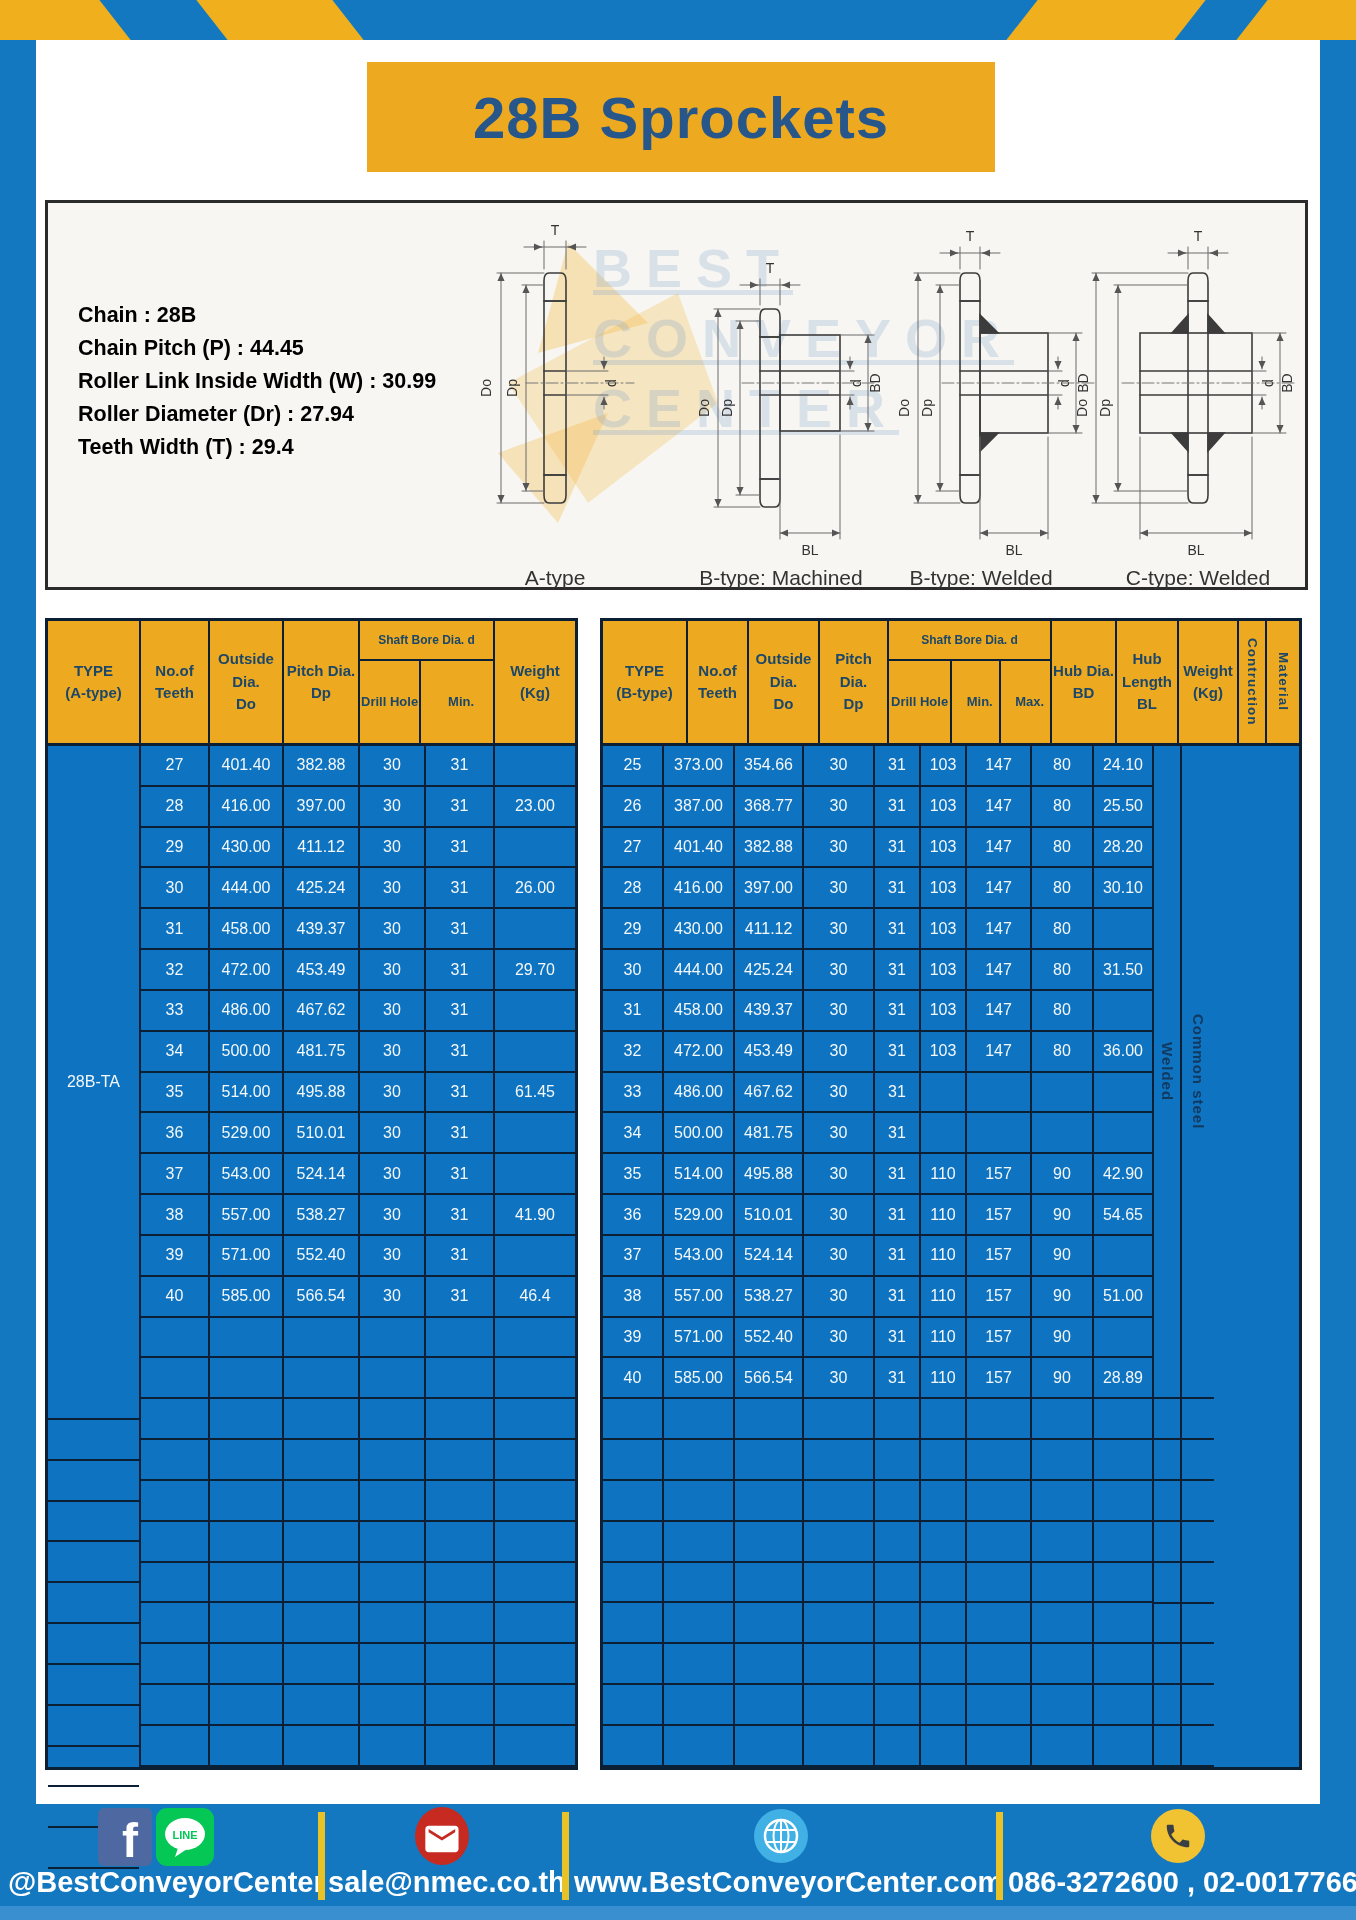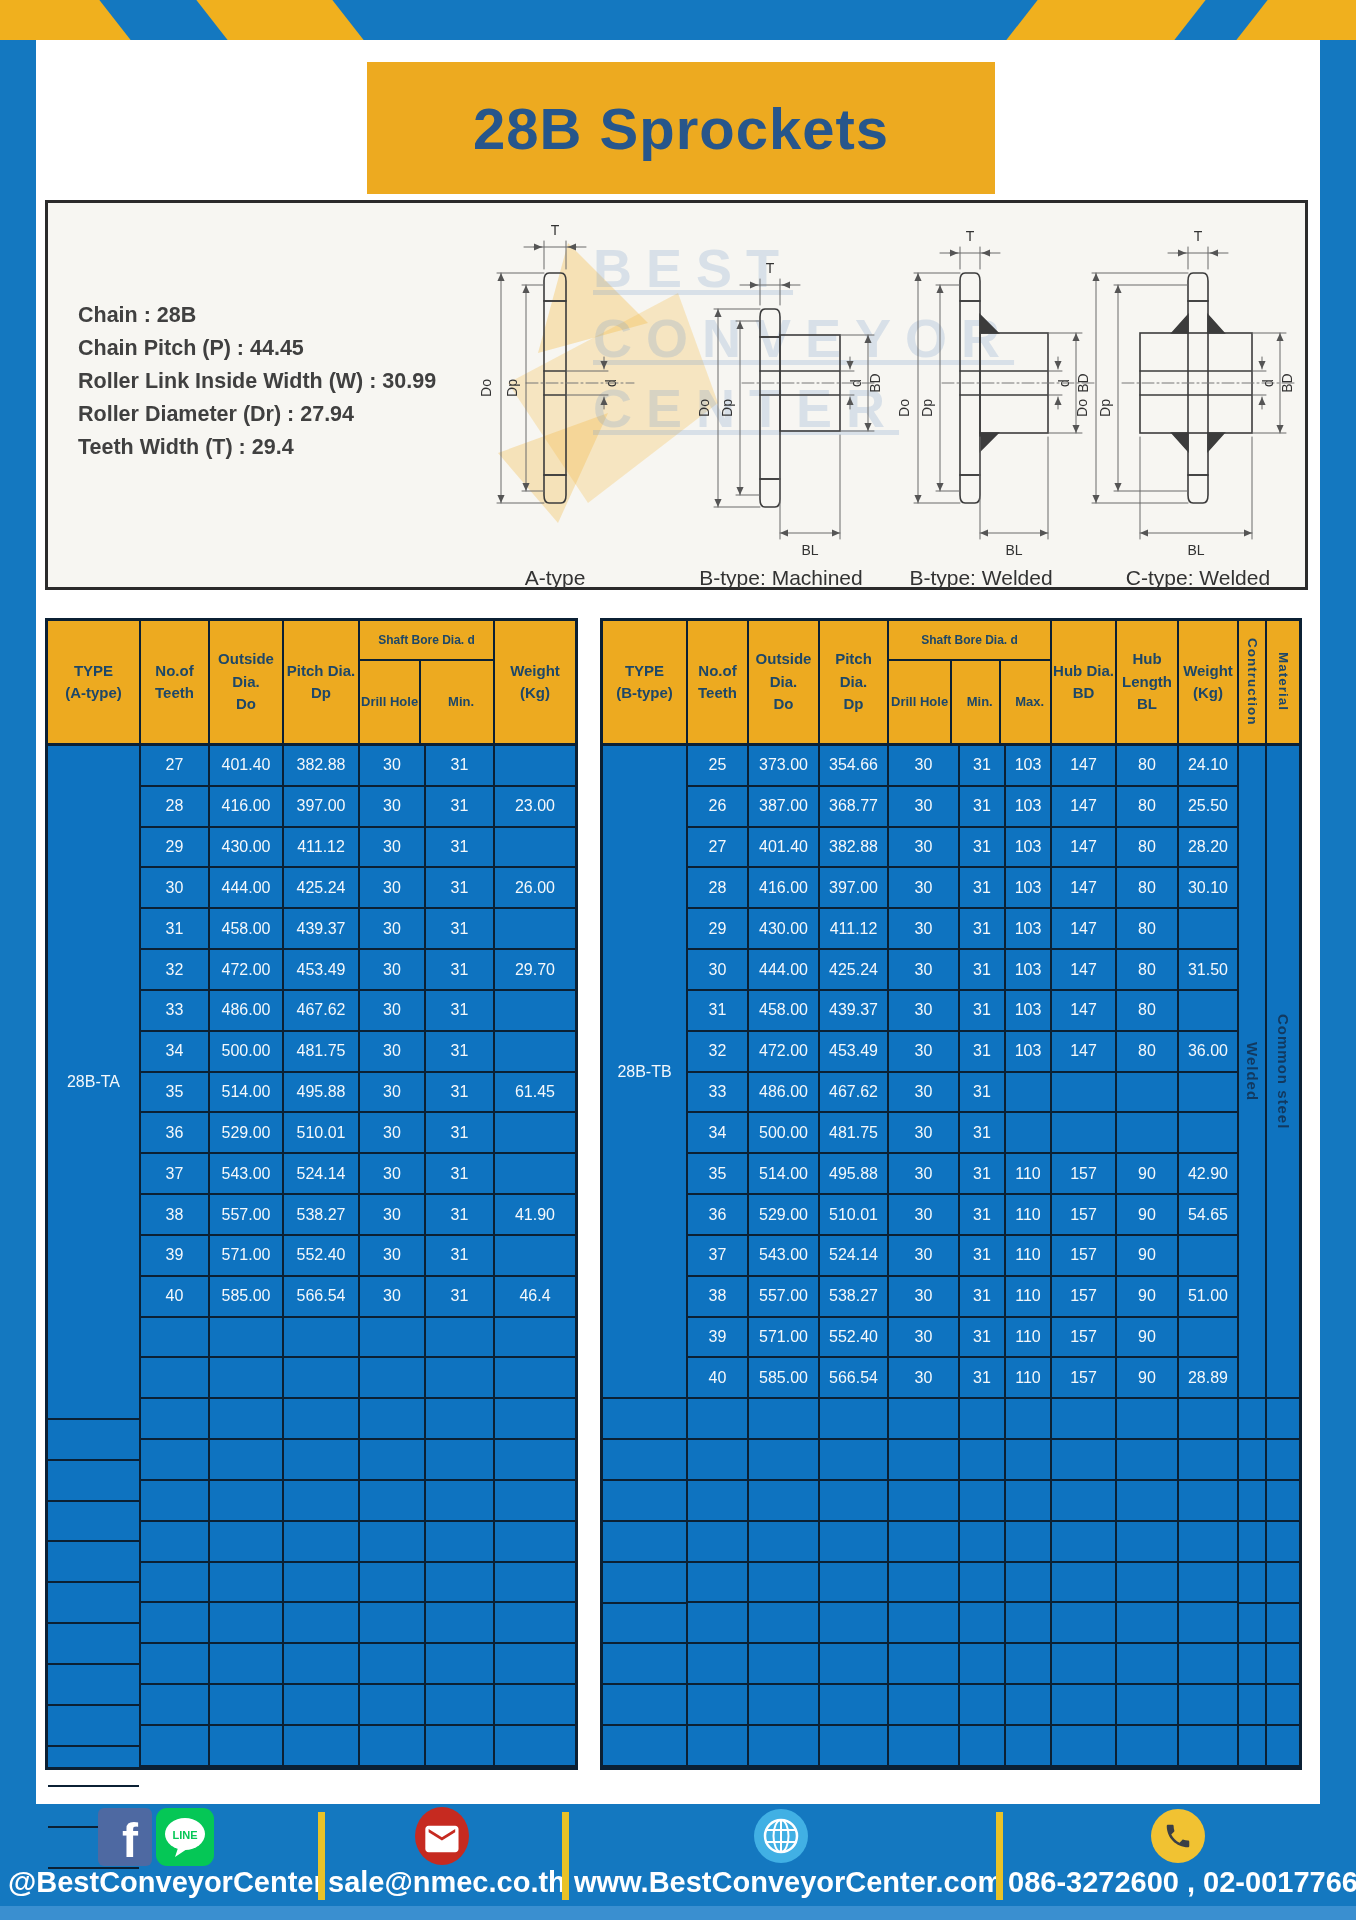--- a/index.html
+++ b/index.html
@@ -12,29 +12,29 @@
   .topband{position:absolute;left:0;top:0;width:1356px;height:40px;overflow:hidden;}
   .stripe{position:absolute;top:-10px;height:60px;background:#f0b01e;}
   .stripe.s1{left:-70px;width:185px;transform:skewX(38deg);}
   .stripe.s2{left:212px;width:136px;transform:skewX(38deg);}
   .stripe.s3{left:1022px;width:168px;transform:skewX(-38deg);}
   .stripe.s4{left:1252px;width:200px;transform:skewX(-38deg);}
   .content{position:absolute;left:36px;top:40px;width:1284px;height:1764px;background:#ffffff;}
   .bottomstrip{position:absolute;left:0;top:1906px;width:1356px;height:14px;background:#3a8fd0;}
 
   
-  .banner{position:absolute;left:367px;top:62px;width:628px;height:132px;background:#edaa20;
+  .banner{position:absolute;left:367px;top:62px;width:628px;height:110px;background:#edaa20;
           display:flex;align-items:center;justify-content:center;}
   .banner h1{margin:0;font-size:58px;font-weight:bold;color:#27568b;letter-spacing:1px;}
 
   
   .panel{position:absolute;left:45px;top:200px;width:1263px;height:390px;background:#f7f6f2;
          border:3px solid #2b2b2b;box-sizing:border-box;}
   .specs{position:absolute;left:30px;top:96px;}
-  .specs p{margin:0;font-size:21.5px;font-weight:bold;color:#404040;line-height:33px;white-space:pre;}
+  .specs p{margin:0;font-size:21.5px;font-weight:bold;color:#000000;line-height:33px;white-space:pre;}
   .watermark{position:absolute;left:545px;top:30px;line-height:70px;
              font-size:54px;font-weight:bold;letter-spacing:14px;color:rgba(125,160,205,0.25);text-decoration:underline;}
   .wmshape{position:absolute;left:430px;top:30px;}
   .panel svg.draw{position:absolute;left:0;top:0;}
   svg text{font-family:"Liberation Sans",sans-serif;}
   .dim{font-size:14px;fill:#333;}
   .cap{font-size:21px;fill:#333;}
 
   
   .ptable{position:absolute;top:618px;box-sizing:border-box;border:3px solid #0b2034;background:#0e73c0;height:1152px;}
@@ -507,26 +507,20 @@
 BD</div>
     <div class="hcell c-hublen">Hub
 Length
 BL</div>
     <div class="hcell c-weight">Weight
 (Kg)</div>
     <div class="hcell vert c-constr">Contruction</div>
     <div class="hcell vert c-material last">Material</div>
   </div>
   <div class="tbody">
-    <div class="col c-type">
-      <div class="bcell m16">28B-TB</div>
-      <div class="rep">
-        
-      <div class="bcell"></div><div class="bcell"></div><div class="bcell"></div><div class="bcell"></div><div class="bcell"></div><div class="bcell"></div><div class="bcell"></div><div class="bcell"></div><div class="bcell"></div></div>
-    </div>
     <div class="col c-teeth">
 
     <div class="bcell">25</div>
         <div class="bcell">26</div>
         <div class="bcell">27</div>
         <div class="bcell">28</div>
         <div class="bcell">29</div>
         <div class="bcell">30</div>
         <div class="bcell">31</div>
         <div class="bcell">32</div>

